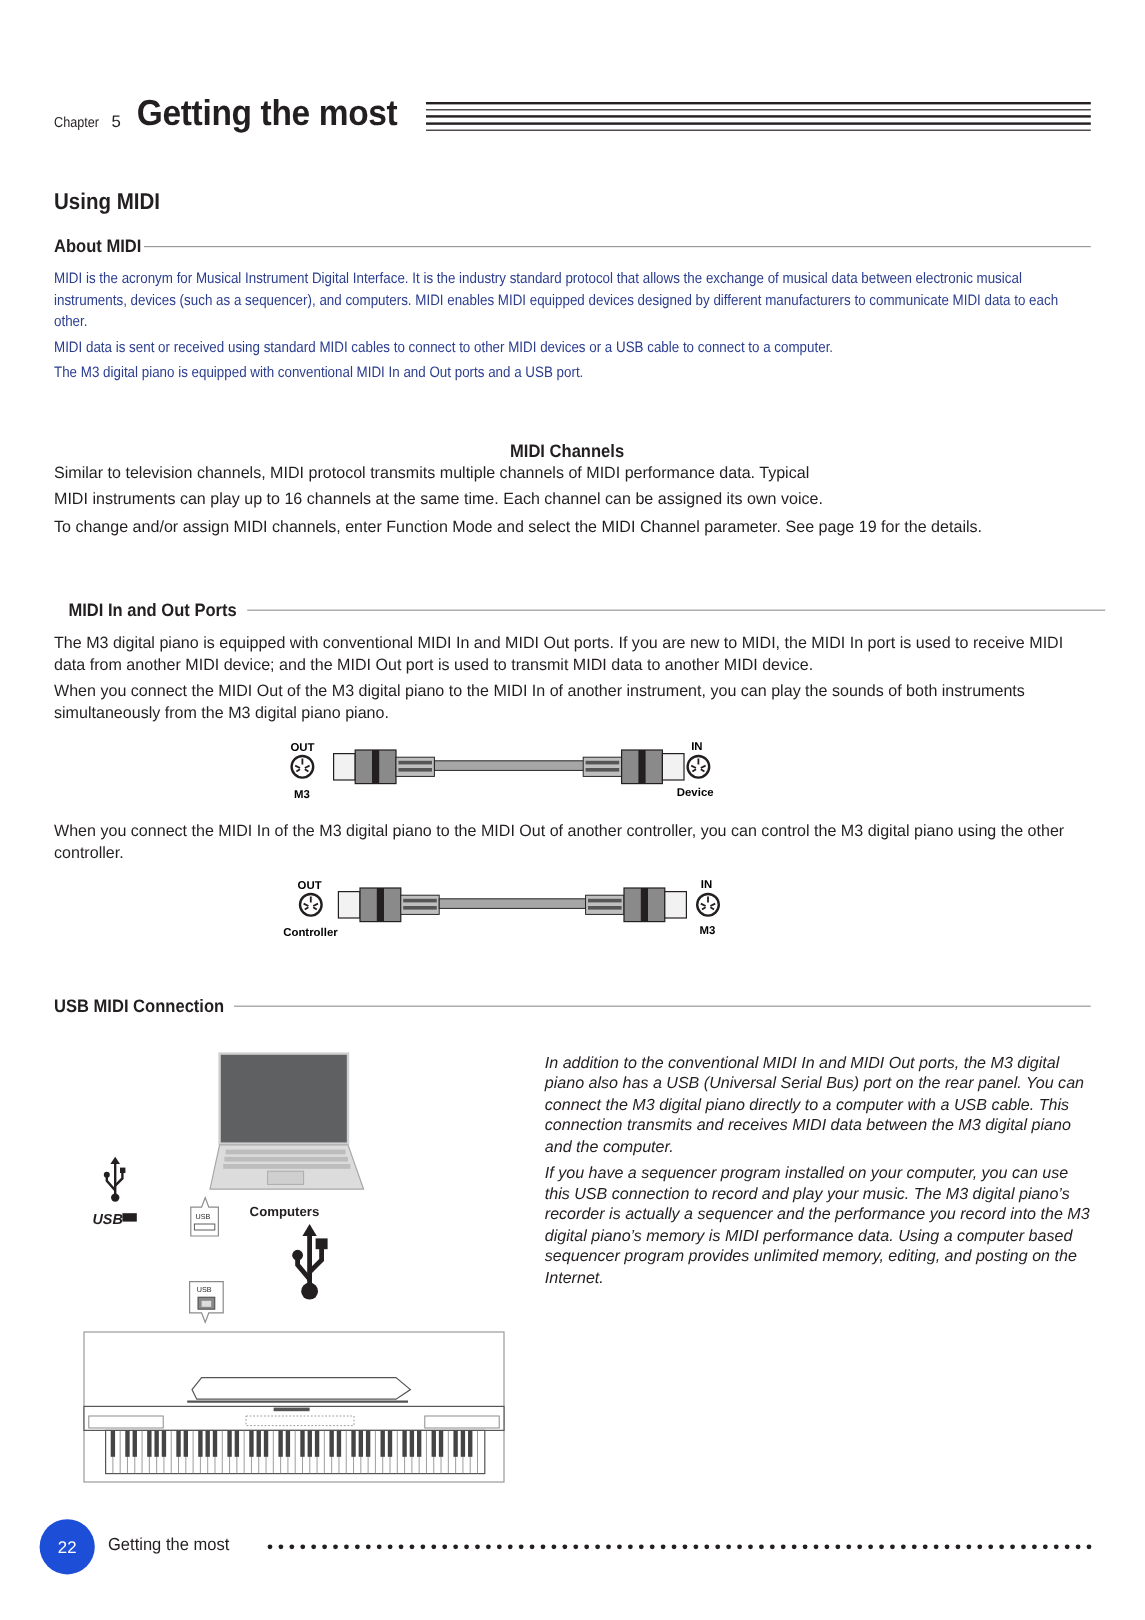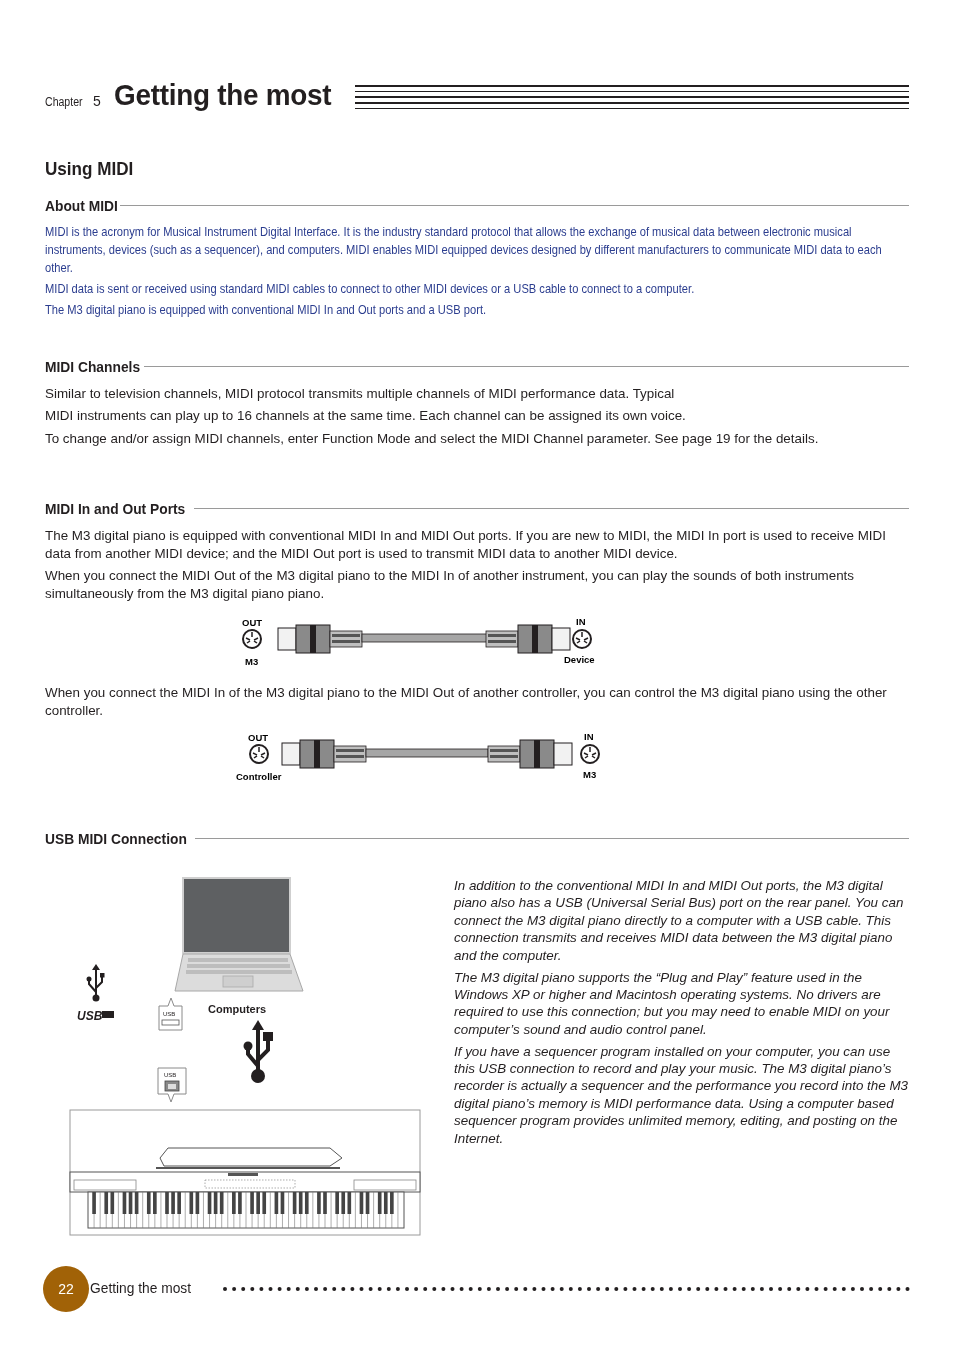--- a/index.html
+++ b/index.html
@@ -24,21 +24,21 @@
     .blue { color: #2b3d8f; font-size: 12.6px; line-height: 18px; transform: scaleX(0.885); transform-origin: left; width: 980px; }
 
     .right-col { left: 454px; width: 460px; font-size: 13.4px; line-height: 17.4px; }
     .right-col p { margin: 0 0 4.5px 0; font-style: italic; }
 
     
     .cable { width: 380px; height: 60px; }
     .din-label { font-size: 9.5px; font-weight: bold; font-family: "Liberation Sans", sans-serif; }
 
     
-    .page-badge { left: 43px; top: 1266px; width: 46px; height: 46px; border-radius: 50%; background: #a16207; color: #fff;
+    .page-badge { left: 33px; top: 1266px; width: 46px; height: 46px; border-radius: 50%; background: #1d4ed8; color: #fff;
                   font-size: 14px; display: flex; align-items: center; justify-content: center; }
     .footer-text { left: 90px; top: 1280px; font-size: 14.5px; transform: scaleX(0.95); transform-origin: left; }
     .footer-dots { left: 222px; top: 1285px; width: 688px; height: 8px; }
   </style>
 </head>
 <body>
 
 <div class="abs chapter-label">Chapter</div>
 <div class="abs chapter-num">5</div>
 <div class="abs chapter-title">Getting the most</div>
@@ -53,29 +53,29 @@
 <div class="abs h1">Using MIDI</div>
 
 <div class="abs h2row" style="top:197px;">
   <span class="h2">About MIDI</span>
   <span class="rule"></span>
 </div>
 <div class="abs para blue" style="top:223px;">MIDI is the acronym for Musical Instrument Digital Interface. It is the industry standard protocol that allows the exchange of musical data between electronic musical instruments, devices (such as a sequencer), and computers. MIDI enables MIDI equipped devices designed by different manufacturers to communicate MIDI data to each other.</div>
 <div class="abs para blue" style="top:280px;">MIDI data is sent or received using standard MIDI cables to connect to other MIDI devices or a USB cable to connect to a computer.</div>
 <div class="abs para blue" style="top:301px;">The M3 digital piano is equipped with conventional MIDI In and Out ports and a USB port.</div>
 
-<div class="abs h2row" style="top:358px;">
+<div class="abs h2row" style="top:368px;flex-direction:column;">
   <span class="h2">MIDI Channels</span>
   <span class="rule"></span>
 </div>
 <div class="abs para" style="top:385px;">Similar to television channels, MIDI protocol transmits multiple channels of MIDI performance data. Typical</div>
 <div class="abs para" style="top:407px;">MIDI instruments can play up to 16 channels at the same time. Each channel can be assigned its own voice.</div>
 <div class="abs para" style="top:430px;">To change and/or assign MIDI channels, enter Function Mode and select the MIDI Channel parameter. See page 19 for the details.</div>
 
-<div class="abs h2row" style="top:500px;">
+<div class="abs h2row" style="top:500px;margin-left:12px;">
   <span class="h2">MIDI In and Out Ports</span>
   <span class="rule"></span>
 </div>
 <div class="abs para" style="top:527px;">The M3 digital piano is equipped with conventional MIDI In and MIDI Out ports. If you are new to MIDI, the MIDI In port is used to receive MIDI data from another MIDI device; and the MIDI Out port is used to transmit MIDI data to another MIDI device.</div>
 <div class="abs para" style="top:567px;">When you connect the MIDI Out of the M3 digital piano to the MIDI In of another instrument, you can play the sounds of both instruments simultaneously from the M3 digital piano piano.</div>
 
 <svg class="abs cable" style="left:230px; top:612px;" viewBox="0 0 380 60">
   <g>
     <circle cx="22" cy="27" r="9" fill="#fff" stroke="#231f20" stroke-width="2"></circle>
     <line x1="22" y1="20" x2="22" y2="25" stroke="#231f20" stroke-width="1.5"></line>
@@ -303,21 +303,20 @@
         <rect x="305.7153846153846" y="322" width="3.6461538461538456" height="22" fill="#444"></rect>
         <rect x="317.86923076923074" y="322" width="3.6461538461538456" height="22" fill="#444"></rect>
         <rect x="323.94615384615383" y="322" width="3.6461538461538456" height="22" fill="#444"></rect>
         <rect x="330.02307692307687" y="322" width="3.6461538461538456" height="22" fill="#444"></rect>
       </g>
   </g>
 </svg>
 
 <div class="abs right-col" style="top:877px;">
   <p>In addition to the conventional MIDI In and MIDI Out ports, the M3 digital piano also has a USB (Universal Serial Bus) port on the rear panel. You can connect the M3 digital piano directly to a computer with a USB cable. This connection transmits and receives MIDI data between the M3 digital piano and the computer.</p>
-  <p>The M3 digital piano supports the “Plug and Play” feature used in the Windows XP or higher and Macintosh operating systems. No drivers are required to use this connection; but you may need to enable MIDI on your computer’s sound and audio control panel.</p>
   <p>If you have a sequencer program installed on your computer, you can use this USB connection to record and play your music. The M3 digital piano’s recorder is actually a sequencer and the performance you record into the M3 digital piano’s memory is MIDI performance data. Using a computer based sequencer program provides unlimited memory, editing, and posting on the Internet.</p>
 </div>
 
 <div class="abs page-badge">22</div>
 <div class="abs footer-text">Getting the most</div>
 <svg class="abs footer-dots" viewBox="0 0 688 8" id="footer-dots">
     <circle cx="3" cy="4" r="2" fill="#231f20"></circle>
     <circle cx="12.1" cy="4" r="2" fill="#231f20"></circle>
     <circle cx="21.2" cy="4" r="2" fill="#231f20"></circle>
     <circle cx="30.299999999999997" cy="4" r="2" fill="#231f20"></circle>

